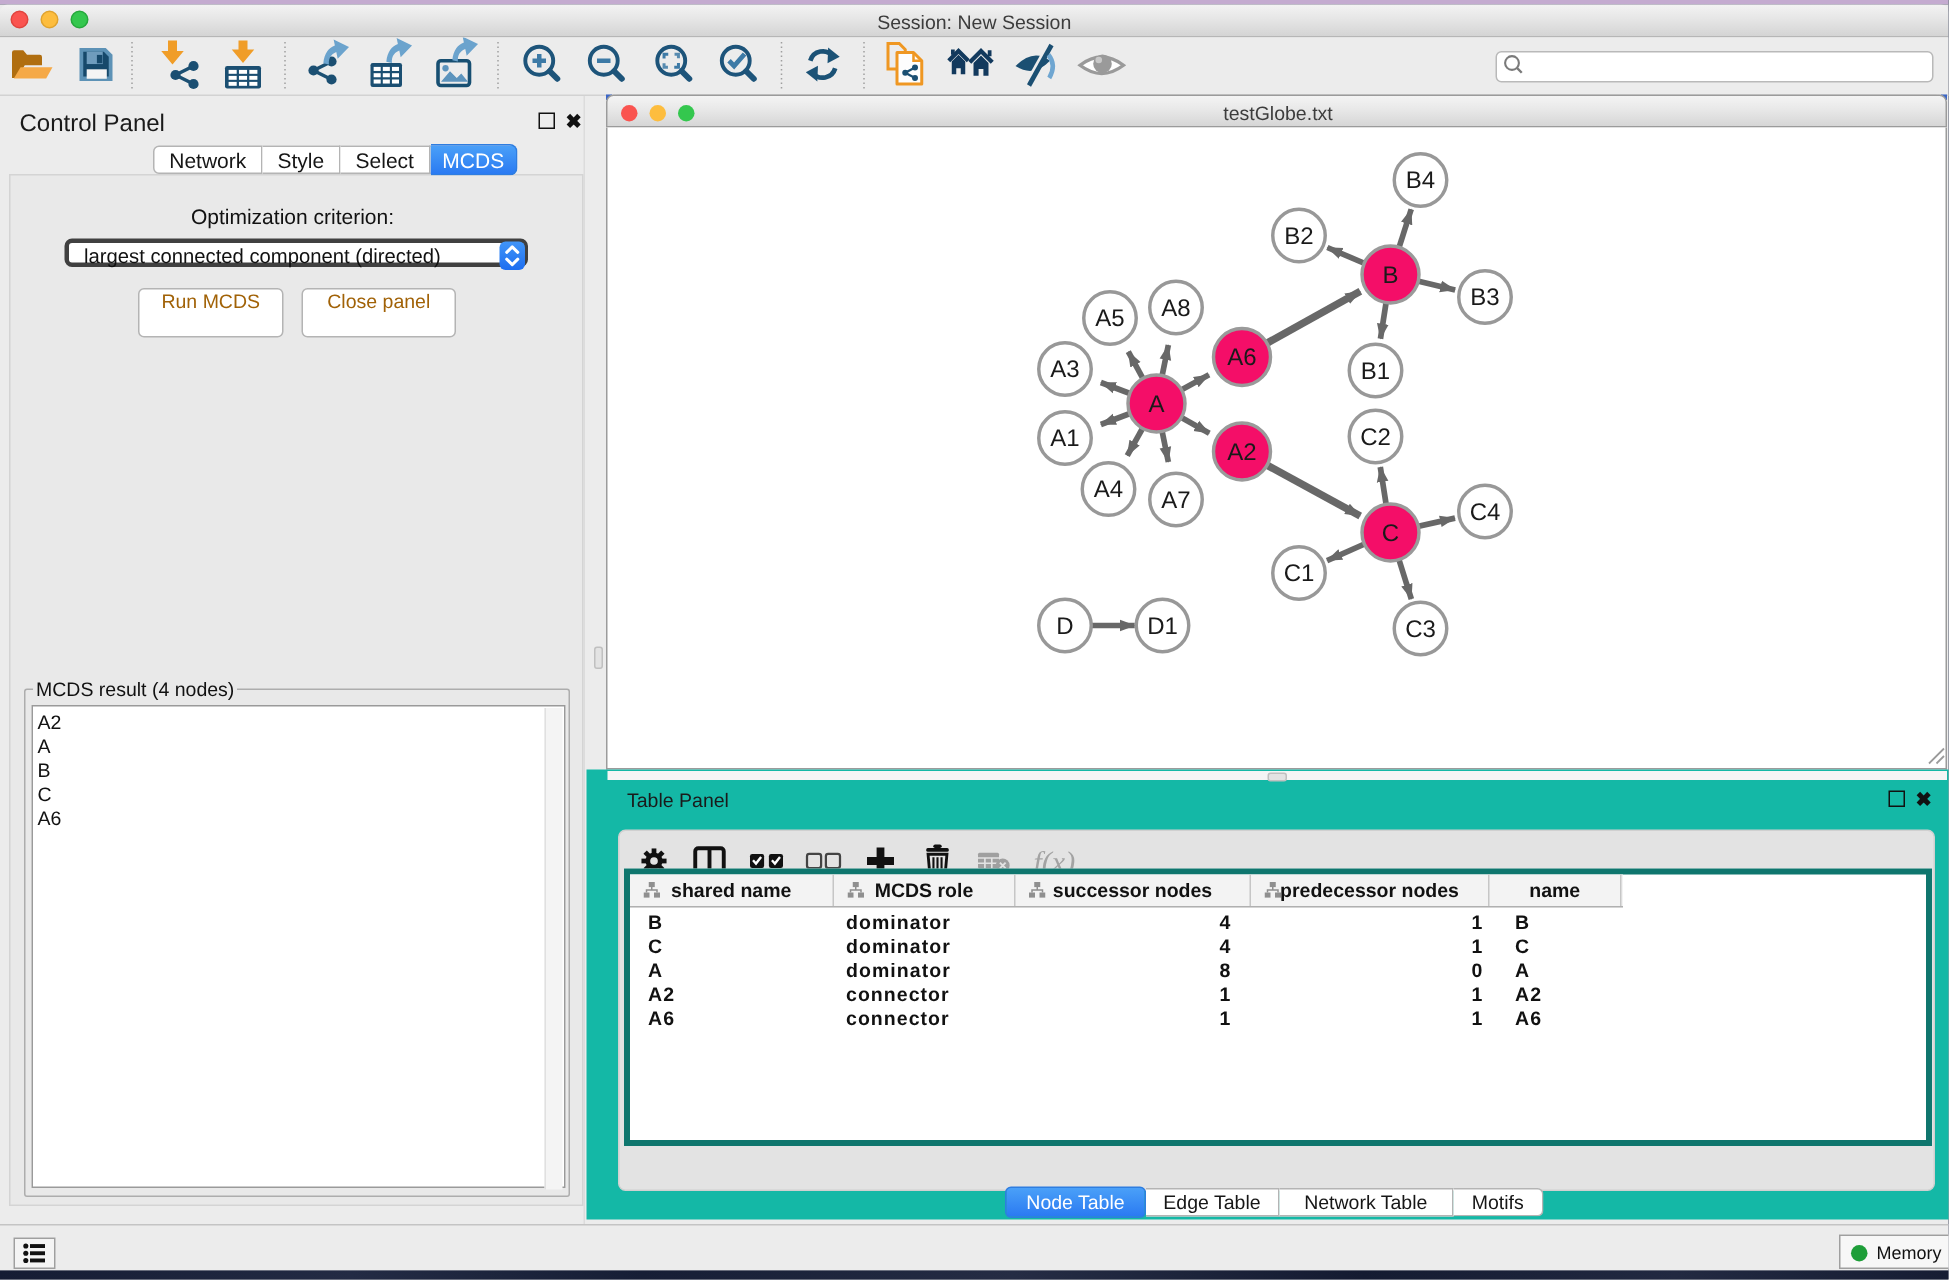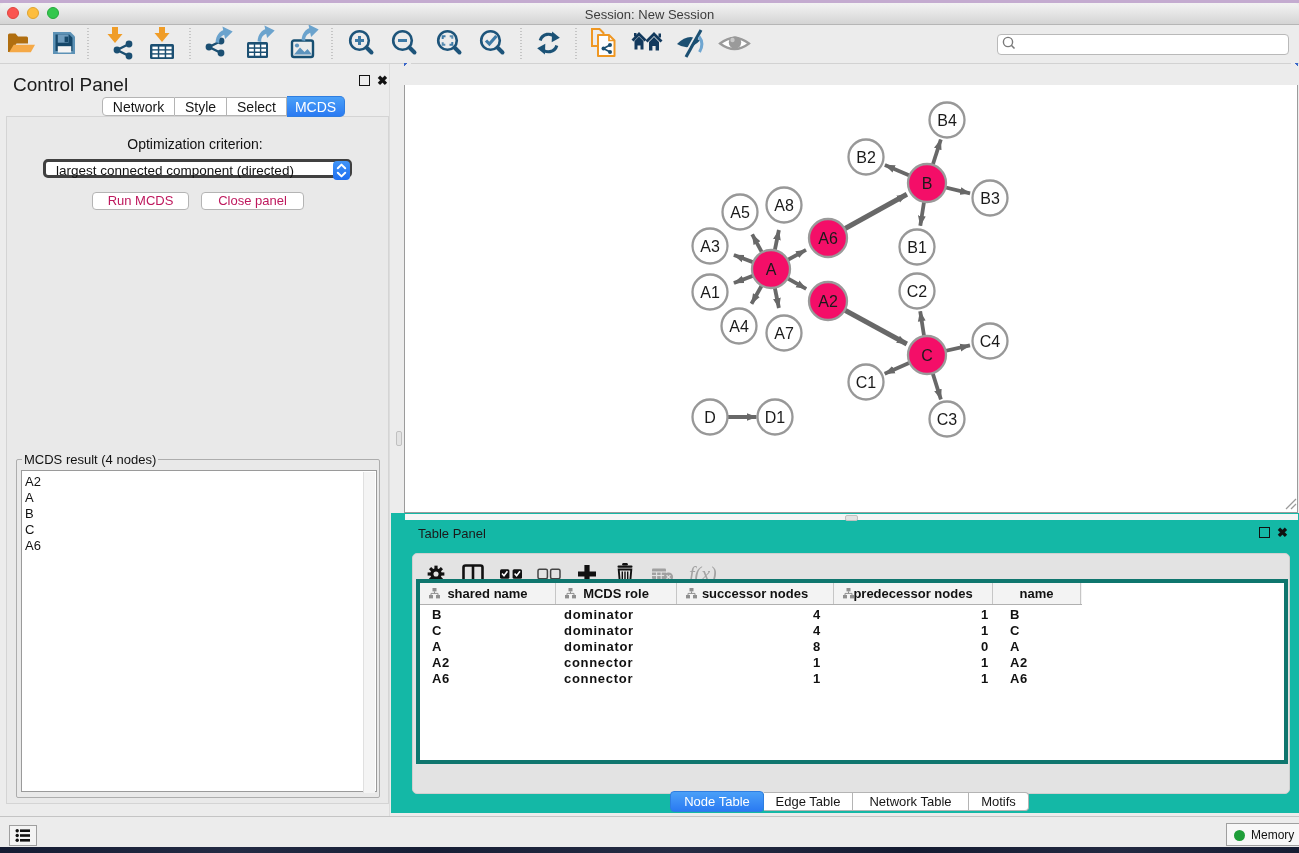--- a/index.html
+++ b/index.html
@@ -15,32 +15,32 @@
 .tl { width:12px; height:12px; border-radius:50%; top:4px; }
 #tl-r { left:7px; background:#fa5450; border:0.5px solid #e0443e; }
 #tl-y { left:27px; background:#fdbd3e; border:0.5px solid #e0a32e; }
 #tl-g { left:47px; background:#34c74e; border:0.5px solid #26a83c; }
 #apptitle { left:0; top:4px; width:1299px; text-align:center; font-size:13px; color:#3c3c3c; }
 
 #toolbar { left:0; top:22px; width:1299px; height:39px; background:#ececec; border-bottom:1px solid #d2d2d2; }
 #searchbox { left:997px; top:9px; width:292px; height:21px; background:#fff; border:1px solid #b9b9b9; border-radius:4px; }
 
 #cpanel { left:0; top:61px; width:390px; height:755px; background:#ececec; border-right:1px solid #dcdcdc; }
-#cptitle { left:13px; top:10px; font-size:19px; color:#1a1a1a; }
+#cptitle { left:13px; top:10px; font-size:16px; color:#1a1a1a; }
 #cpfloat { left:359px; top:11px; width:11px; height:11px; border:1.5px solid #111; }
 #cpclose { left:377px; top:9px; font-size:13px; font-weight:bold; color:#111; }
 #cpcontent { left:6px; top:52px; width:383px; height:688px; background:#e9e9e9; border:1px solid #d4d4d4; }
 #cptabs { left:78px; top:33px; height:19px; display:flex; font-size:14px;padding-left:24px; }
 #cptabs .tab { background:#fff; border:1px solid #b4b4b4; border-left:none; color:#161616; display:flex; align-items:center; justify-content:center; height:19px; }
 #cptabs .tab:first-child { border-left:1px solid #b4b4b4; border-radius:4px 0 0 4px; }
 #cptabs .tab.sel { background:linear-gradient(180deg,#4aa0f8,#2a7af2); color:#fff; border-color:#2e7de0; border-radius:0 5px 5px 0; height:21px; margin-top:-1px; }
 #optlabel { left:0; top:72px; width:390px; text-align:center; font-size:14px; color:#111; }
 #dropdown { left:43px; top:95px; width:309px; height:19px; background:#fff; border:3px solid #404040; border-radius:5px; font-size:13.5px; color:#111; line-height:17px; padding-left:10px; }
 #ddbtn { right:-1px; top:-1px; width:17px; height:19px; border-radius:4px; background:linear-gradient(180deg,#4195f7,#1e6ef0); }
-.btn { background:#fff; border:1px solid #b4b4b4; border-radius:4px; font-size:13px; color:#be185d; text-align:center; line-height:16px; height:18px; }
+.btn { background:#fff; border:1px solid #b4b4b4; border-radius:4px; font-size:13px; color:#a16207; text-align:center; line-height:16px; height:33px; }
 #btnrun { left:92px; top:128px; width:97px; }
 #btnclose { left:201px; top:128px; width:103px; }
 
 #fieldset { left:16px; top:395px; width:364px; height:339px; border:1px solid #adadad; border-radius:2px; }
 #fslegend { left:5px; top:-8px; background:#e9e9e9; font-size:13px; color:#111; padding:0 2px; }
 #fslist { left:4px; top:10px; width:356px; height:322px; background:#fff; border:1px solid #9a9a9a; font-size:13px; color:#111; }
 #fslist .scroll { position:absolute; right:1px; top:1px; width:12px; height:321px; background:#f4f4f4; border-left:1px solid #e0e0e0; }
 #fslist { padding-top:3px; }
 #fslist div.item { padding-left:3px; height:16px; line-height:16px; }
 
@@ -290,20 +290,26 @@
           <div class="item">B</div>
           <div class="item">C</div>
           <div class="item">A6</div>
         <div class="scroll"></div>
       </div>
     </div>
   </div>
   <div id="netwin" class="abs">
     <div class="abs" style="left:0;top:0;width:7px;height:7px;background:linear-gradient(135deg,#3a66c8 28%,#ececec 28%)"></div>
     <div class="abs" style="right:0;top:0;width:7px;height:7px;background:linear-gradient(225deg,#3a66c8 28%,#ececec 28%)"></div>
+    <div id="nw-title" class="abs">
+      <div id="ntl-r" class="abs ntl"></div>
+        <div id="ntl-y" class="abs ntl"></div>
+        <div id="ntl-g" class="abs ntl"></div>
+      <div id="nwtitle" class="abs">testGlobe.txt</div>
+    </div>
     <div id="nw-canvas" class="abs">
 <svg id="graph" class="abs" style="left:0px;top:0px" width="892" height="427" viewBox="405 85 892 427">
 <defs>
             <marker id="arr" markerWidth="11" markerHeight="9" refX="10" refY="4.5" orient="auto" markerUnits="userSpaceOnUse">
               <path d="M0,0.6 L10.5,4.5 L0,8.4 z" fill="#686868"></path>
             </marker>
           </defs>
 <line x1="771" y1="269" x2="752.2" y2="234.4" stroke="#686868" stroke-width="3.8" marker-end="url(#arr)"></line>
 <line x1="771" y1="269" x2="778.9" y2="230.0" stroke="#686868" stroke-width="3.8" marker-end="url(#arr)"></line>
 <line x1="771" y1="269" x2="733.9" y2="255.0" stroke="#686868" stroke-width="3.8" marker-end="url(#arr)"></line>

